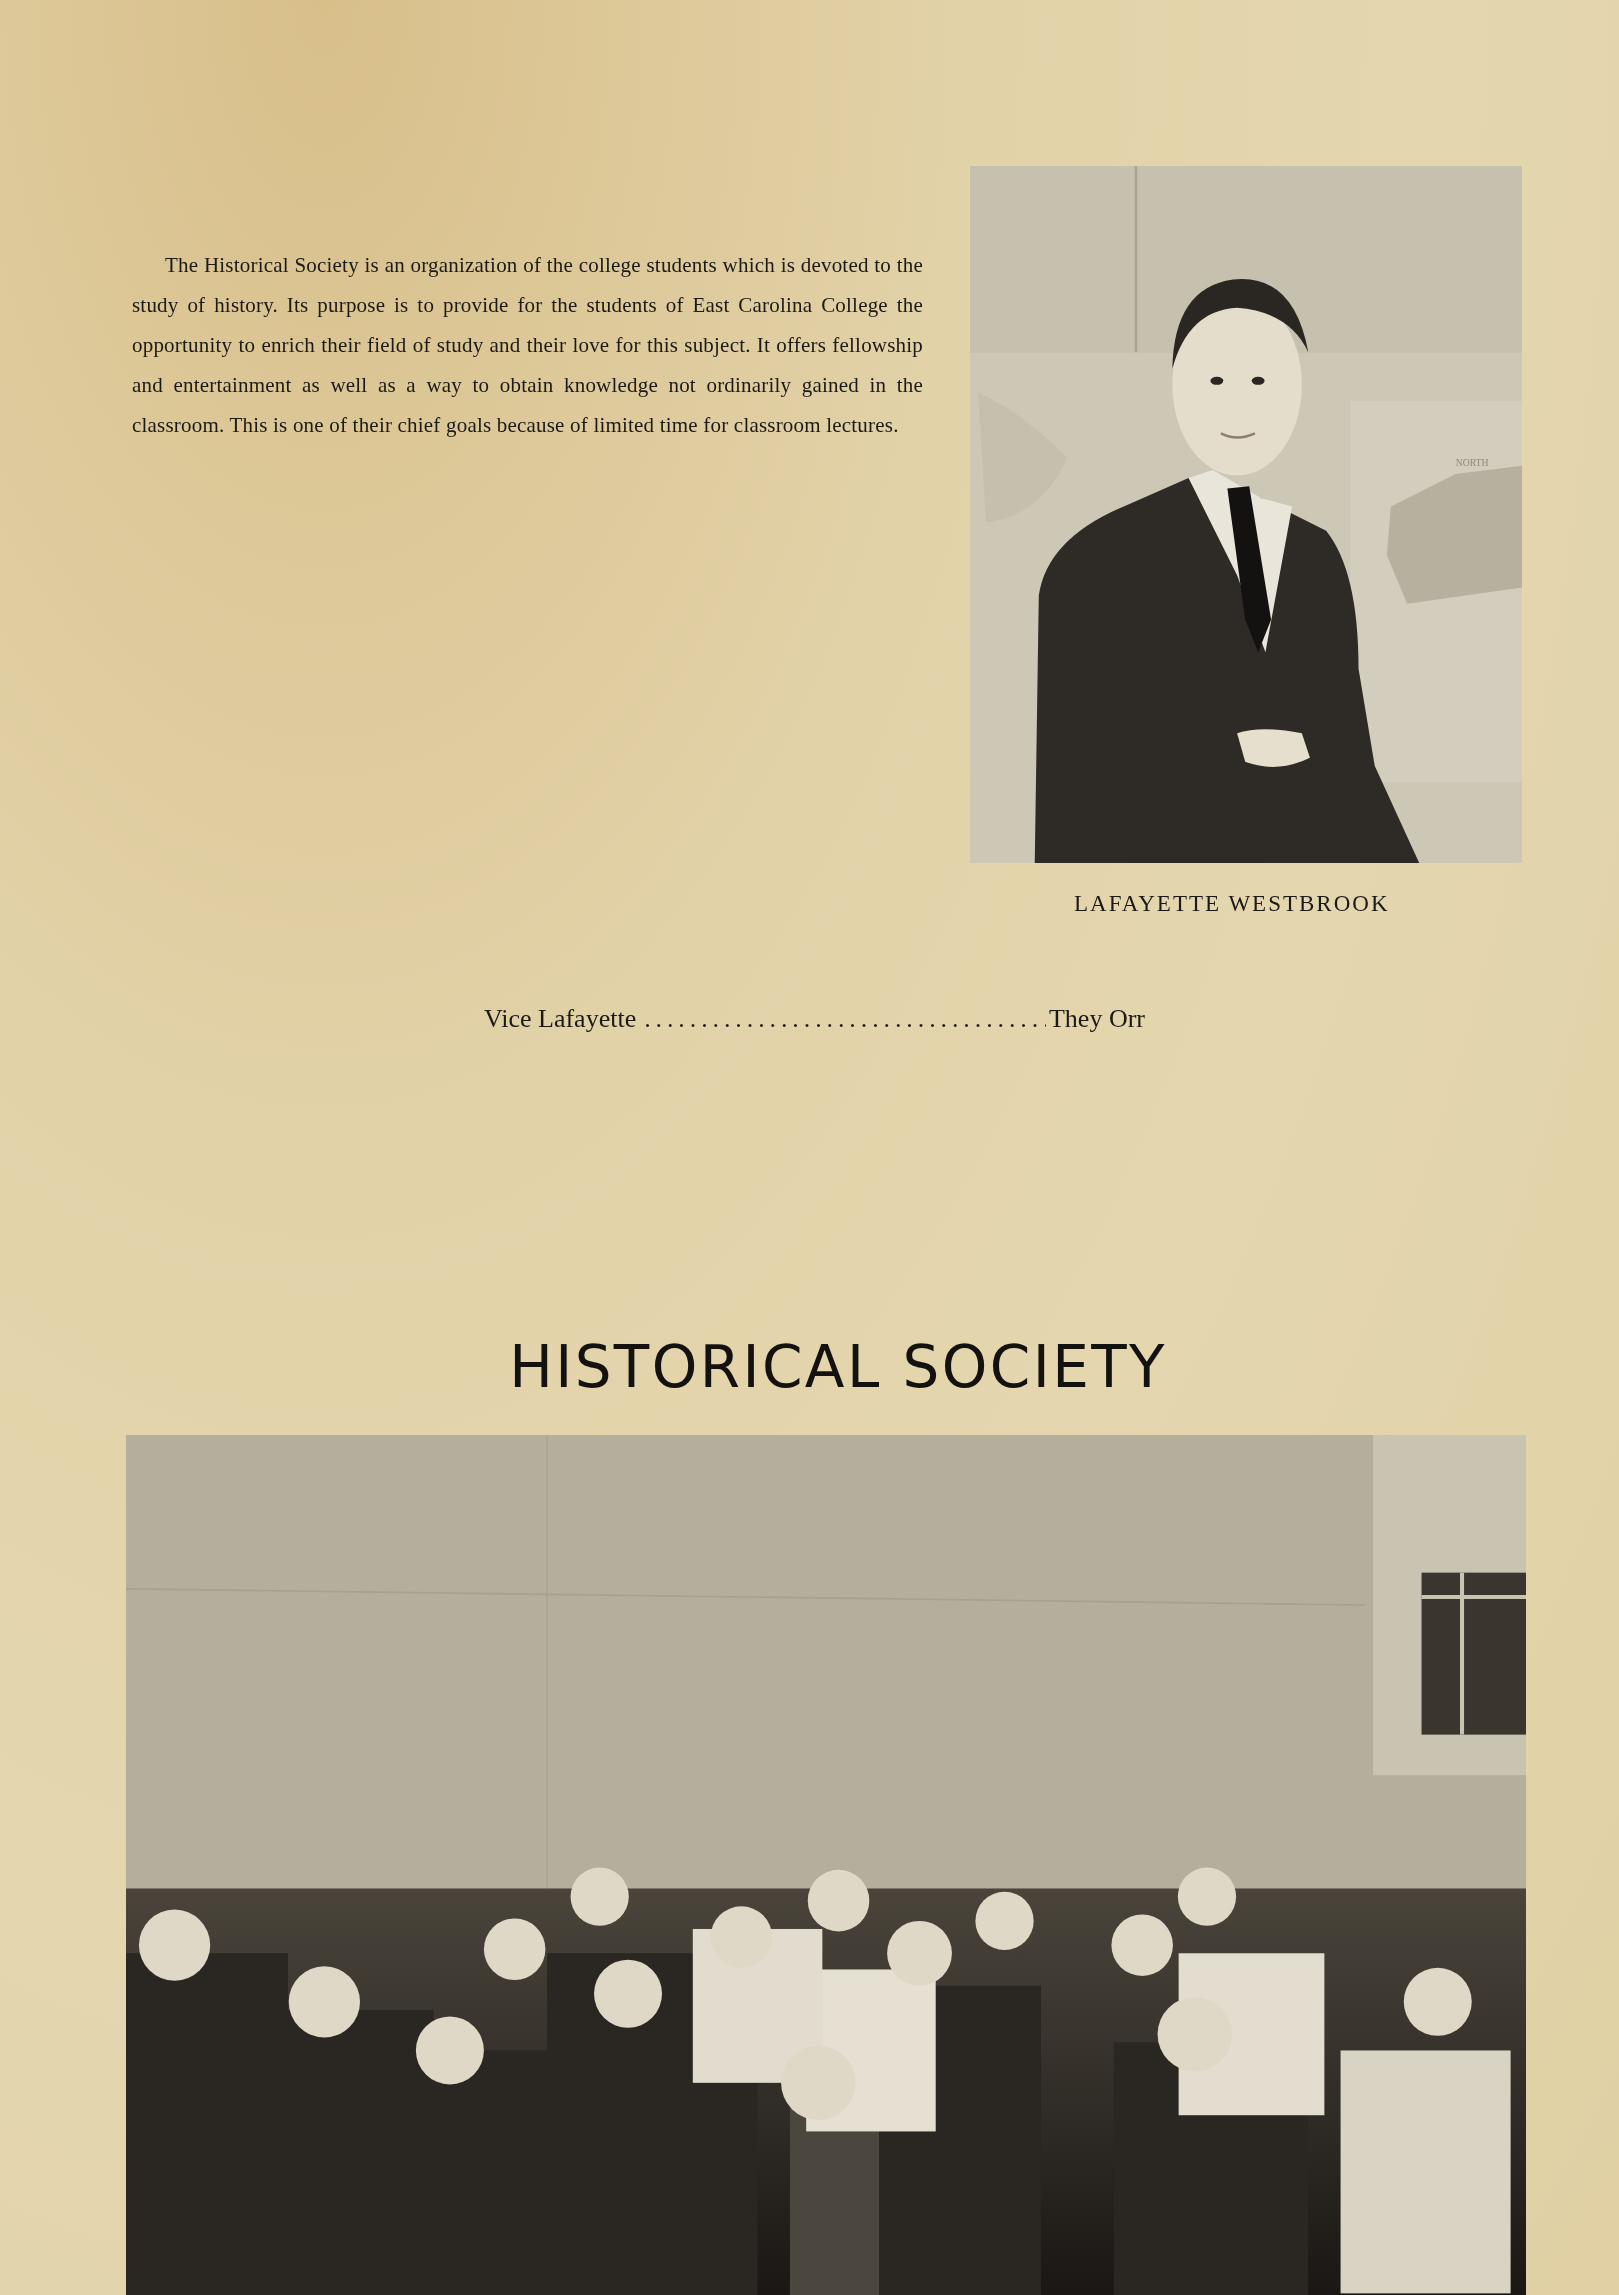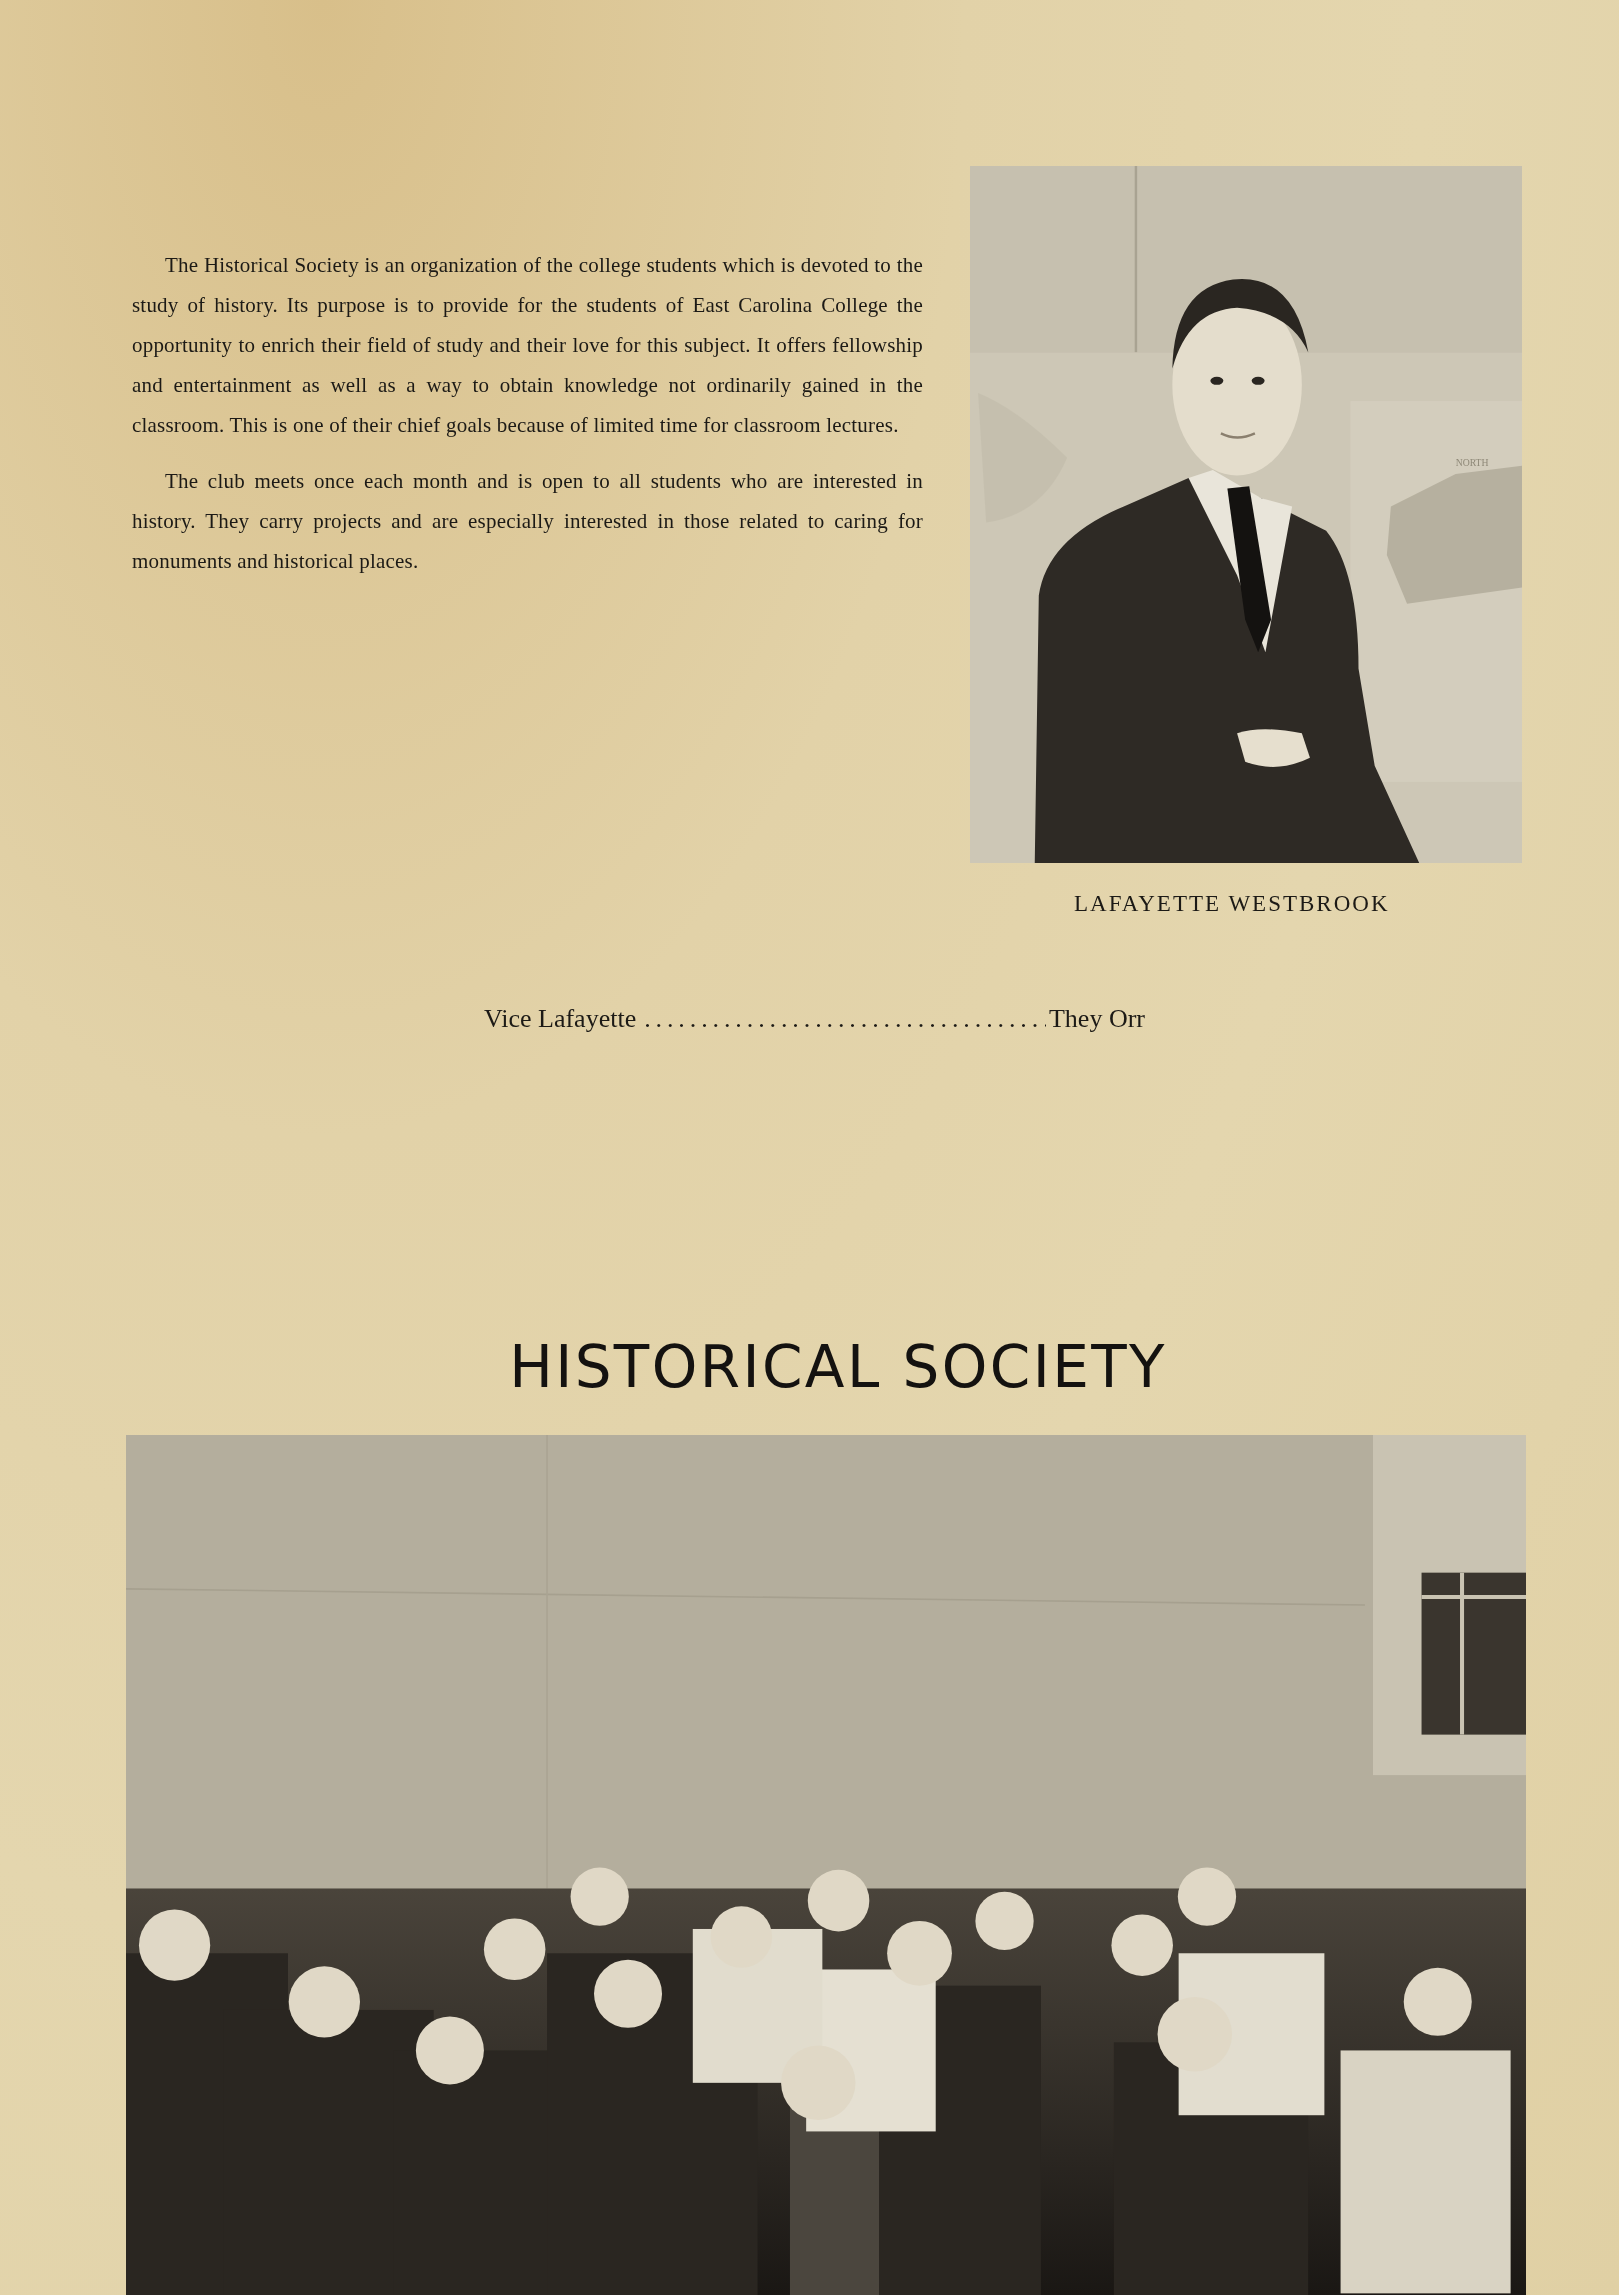--- a/index.html
+++ b/index.html
@@ -44,21 +44,20 @@
       font-size: 58px; letter-spacing: 2.4px; font-weight: normal;
       color: #141210;
       padding-left: 28px;
     }
   </style>
 </head>
 <body>
 
 <div class="intro">
   <p>The Historical Society is an organization of the college students which is devoted to the study of history. Its purpose is to provide for the students of East Carolina College the opportunity to enrich their field of study and their love for this subject. It offers fellowship and entertainment as well as a way to obtain knowledge not ordinarily gained in the classroom. This is one of their chief goals be­cause of limited time for classroom lectures.</p>
-  <p>The club meets once each month and is open to all students who are interested in history. They carry projects and are especially interested in those re­lated to caring for monuments and historical places.</p>
 </div>
 
 <div class="photo photo-portrait" aria-label="Portrait photo of a man in a dark suit standing in front of a wall map">
   <svg viewBox="0 0 682 860" preserveAspectRatio="none">
     <rect x="0" y="0" width="682" height="860" fill="#bfb9a8"></rect>
     <rect x="0" y="0" width="682" height="230" fill="#c6c0af"></rect>
     <line x1="205" y1="0" x2="205" y2="230" stroke="#a9a392" stroke-width="3"></line>
     <rect x="0" y="230" width="682" height="630" fill="#cdc7b6"></rect>
     <rect x="470" y="290" width="212" height="470" fill="#d3cdbd"></rect>
     <path d="M520 420 L600 380 L682 370 L682 520 L540 540 L515 480 Z" fill="#b6b09f"></path>

